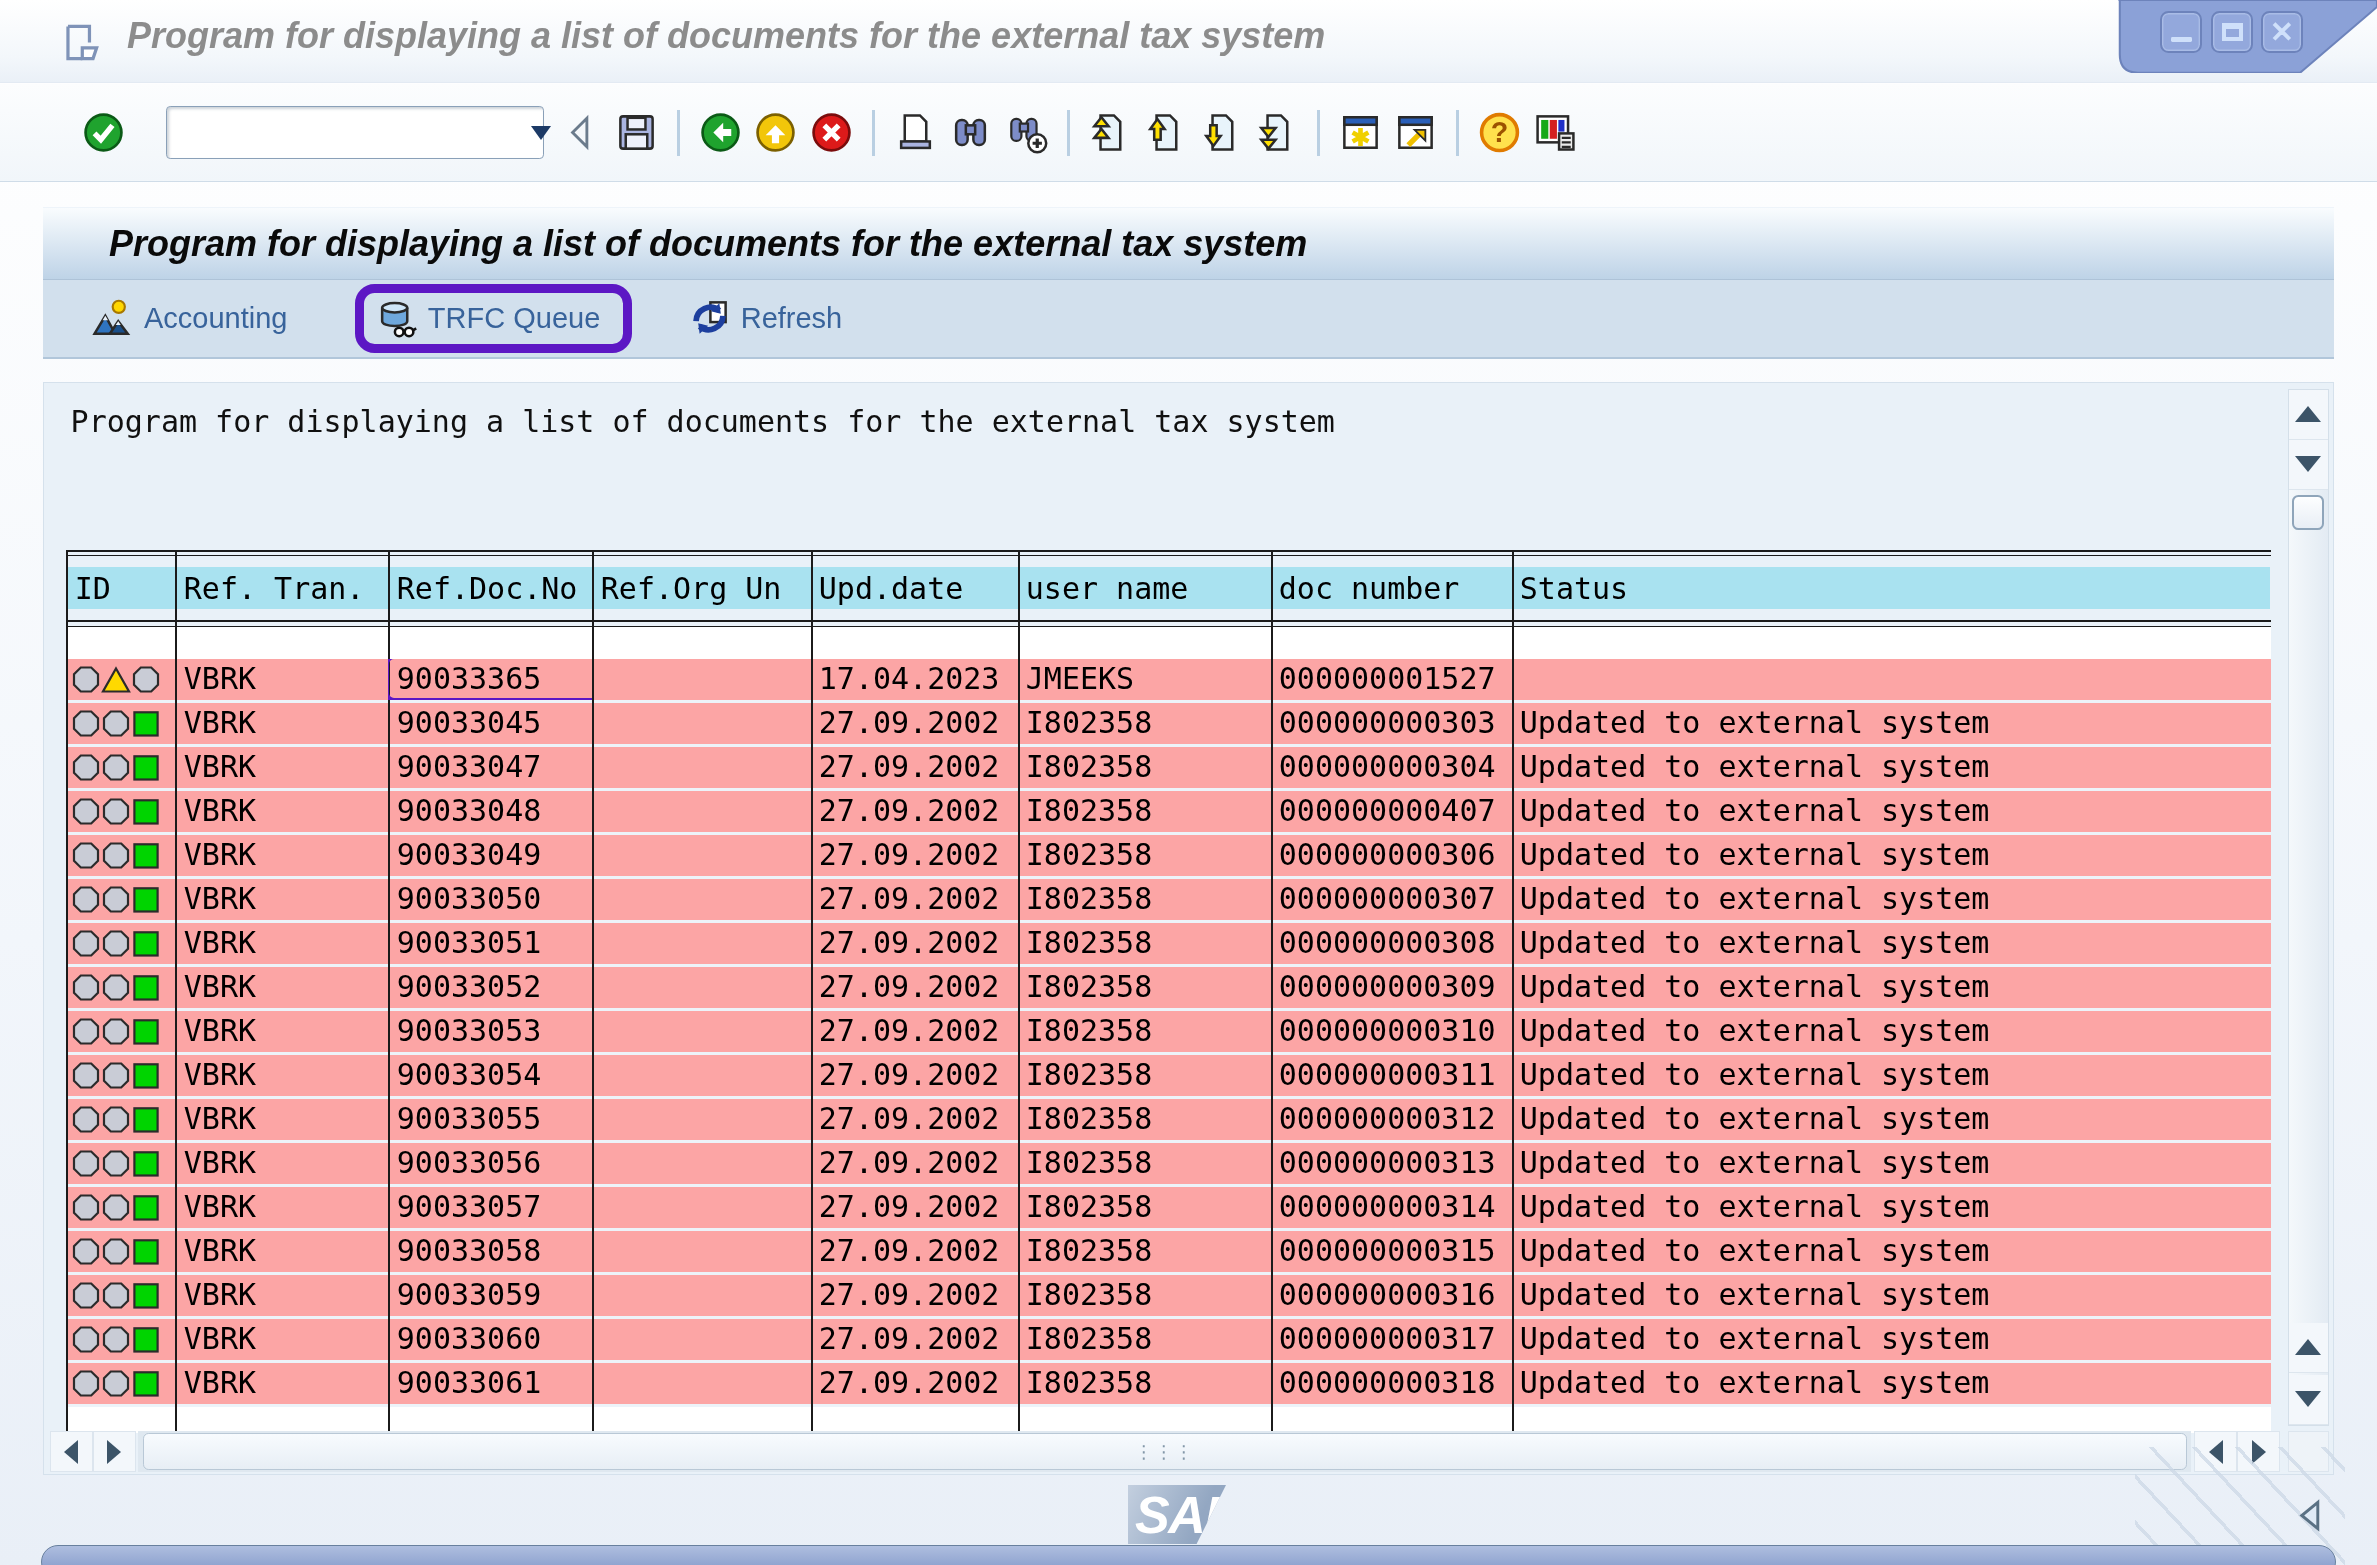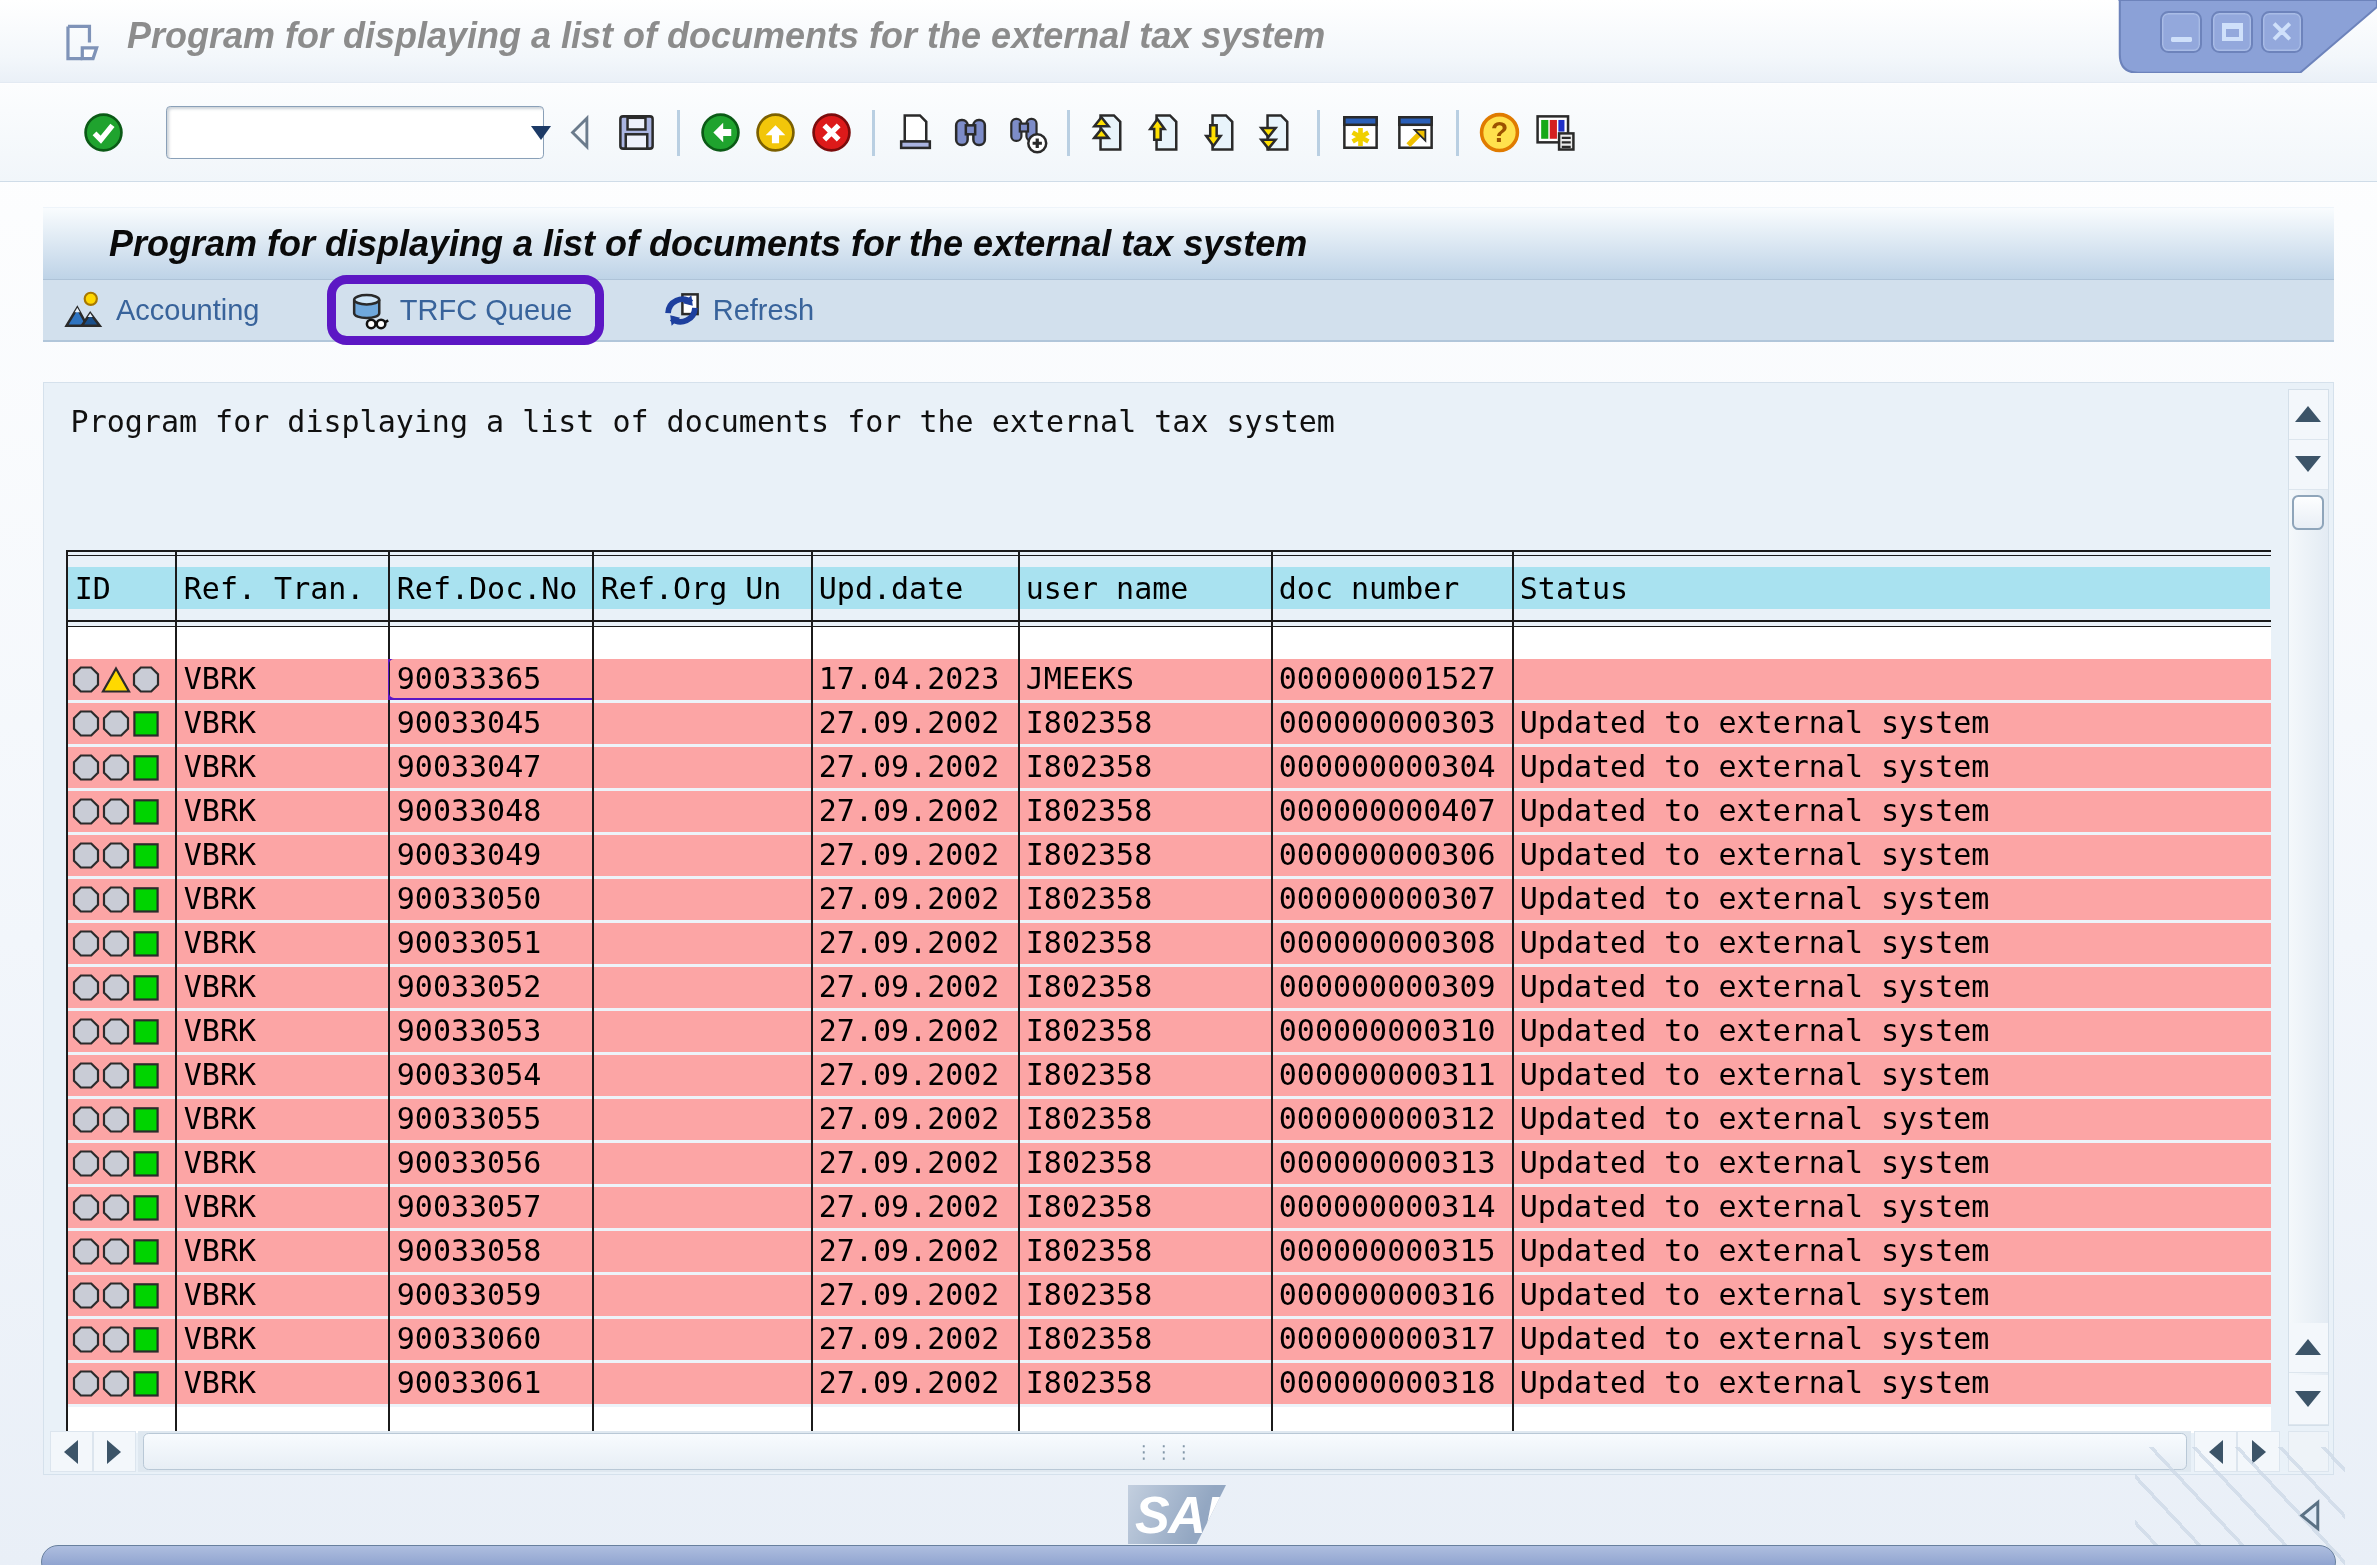--- a/index.html
+++ b/index.html
@@ -39,22 +39,22 @@
     background:transparent; font-family:"Liberation Sans",sans-serif; }
   .cmd-caret { width:0; height:0; border-left:10.5px solid transparent;
     border-right:10.5px solid transparent; border-top:14.7px solid #1c3a66; margin-right:11.2px; }
   
   .app-shell { position:absolute; left:43px; right:43px; top:207px; }
   .app-header { height:73px; background:linear-gradient(#f9fcfe,#bed3e7);
     border-top:1.4px solid #eef4fa; border-bottom:1.4px solid #aec3d8;
     display:flex; align-items:center; }
   .app-header-title { font-size:36px; font-weight:bold; font-style:italic; color:#0a0a0a;
     padding-left:66px; white-space:nowrap; }
-  .app-toolbar { height:62px; background:#d2e0ed; border-bottom:2.8px solid #b1c6da;
-    display:flex; align-items:center; overflow:visible; }
+  .app-toolbar { height:79px; background:#d2e0ed; border-bottom:2.8px solid #b1c6da;
+    display:flex; align-items:center; padding-left:28px; overflow:visible; }
   .app-btn-wrap { border:9.8px solid transparent; border-radius:19.6px;
     padding:4.2px 22.4px 4.2px 11.2px; margin-right:36px; }
   .app-btn-wrap.hl { border-color:#5c17c4;text-align:right; }
   .app-btn { display:flex; align-items:center; gap:9.8px; cursor:default; }
   .app-btn .ic { width:43px; height:43px; display:inline-flex; }
   .app-btn .ic svg { width:100%; height:100%; }
   .app-btn .lbl { font-size:29px; color:#38639b; white-space:nowrap; }
   
   .list-shell { position:absolute; left:43px; right:43px; top:382px; height:1093px;
     background:#e9f1f8; border:0.7px solid #d5e1ec; }

